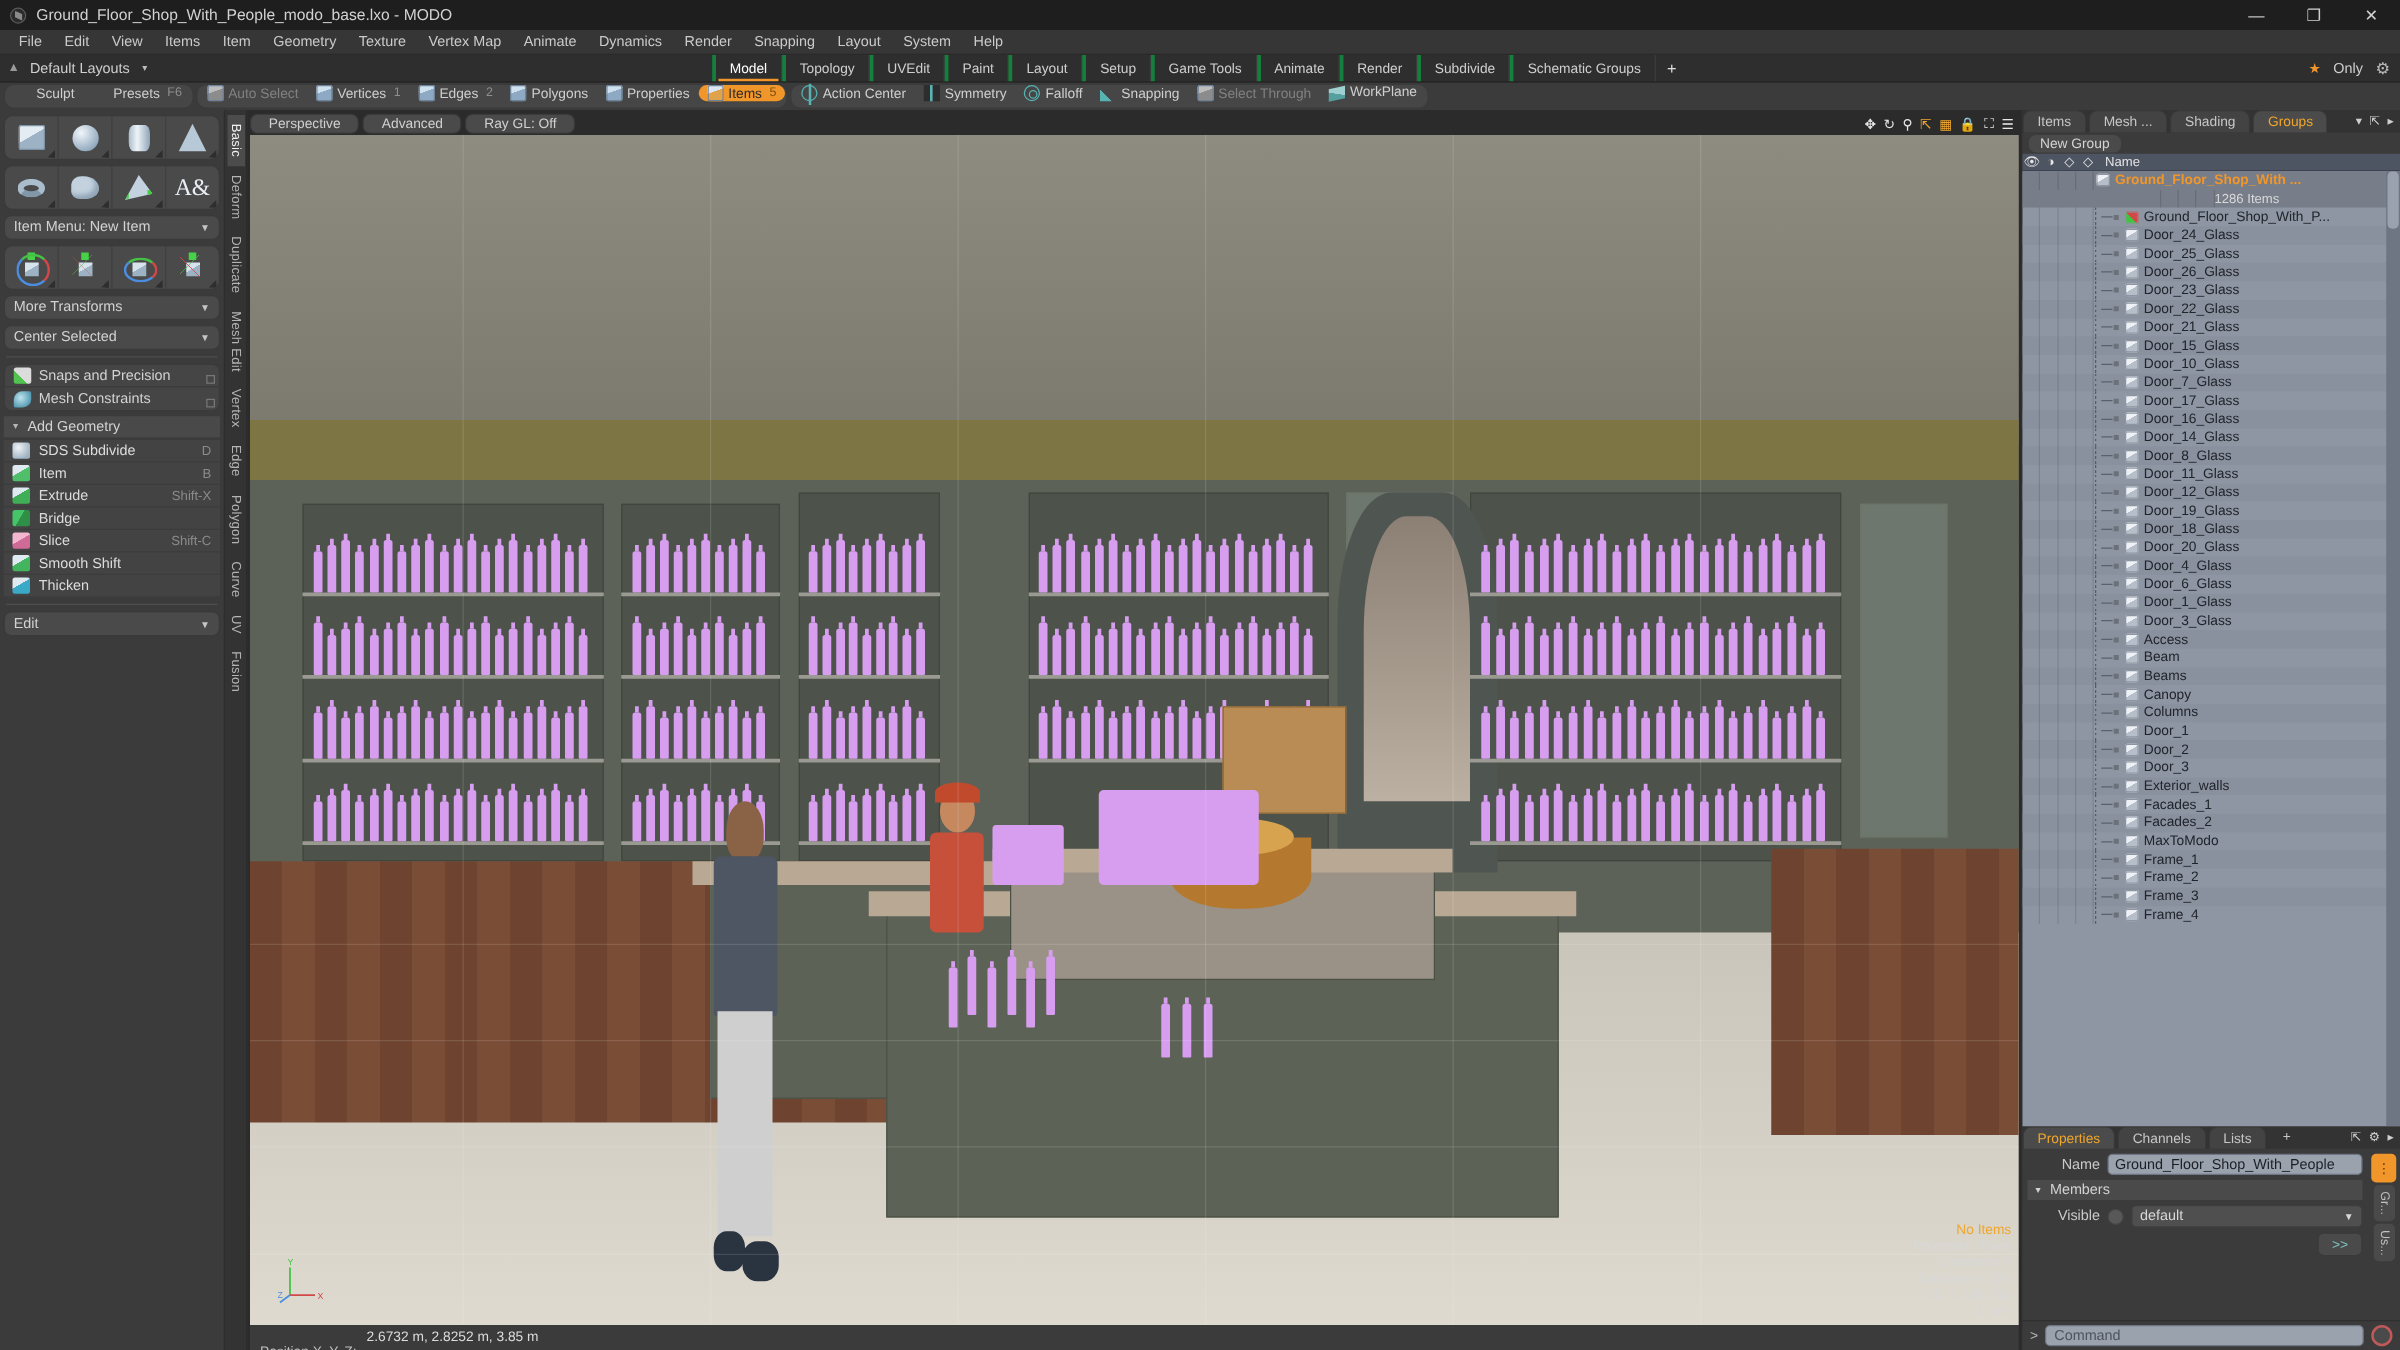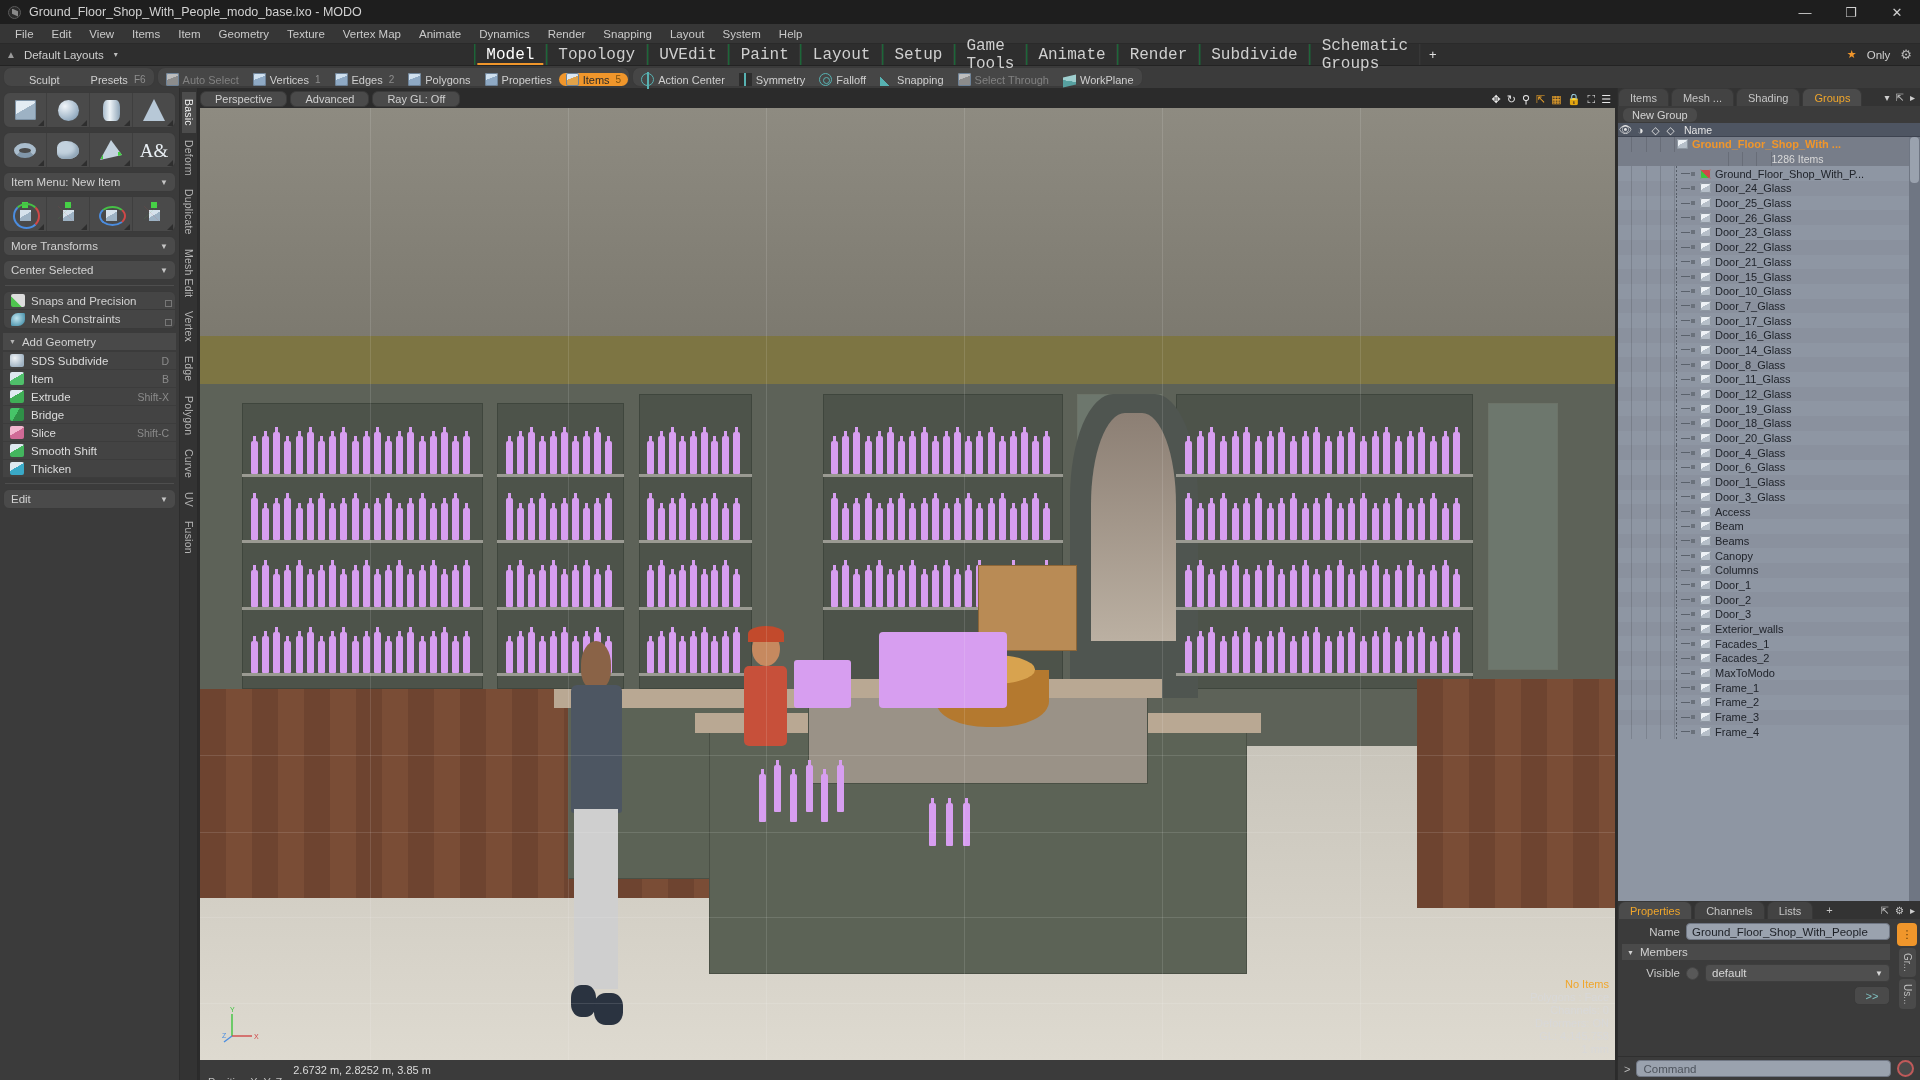--- a/index.html
+++ b/index.html
@@ -22,33 +22,33 @@
   .menubar .mi { font-size:11.5px; color:#cacaca; padding:2px 9px; }
 
   
   .layoutbar { height:22px; background:#2e2e2e; display:flex; align-items:center; position:relative;
      border-bottom:1px solid #232323;}
   .lb-left { display:flex; align-items:center; padding-left:6px; gap:8px;}
   .lb-arrow { color:#9a9a9a; font-size:10px; }
   .lb-default { font-size:11.5px; color:#cfcfcf; }
   .lb-caret { color:#bdbdbd; font-size:8px; margin-left:2px;}
   .lb-tabs { position:absolute; left:50%; transform:translateX(-50%); display:flex; height:100%; align-items:stretch;}
-  .lb-tab { font-size:16px; color:#cfcfcf; padding:0 11px; display:flex; align-items:center;
-     border-left:1px solid #15803d; border-right:1px solid #3c3c3c; position:relative;font-family:Liberation Mono, monospace;}
+  .lb-tab { font-size:11px; color:#cfcfcf; padding:0 11px; display:flex; align-items:center;
+     border-left:3px solid #15803d; border-right:1px solid #3c3c3c; position:relative;}
   .lb-tab.active { color:#ffffff; }
   .lb-tab.active:after{ content:""; position:absolute; left:2px;right:2px;bottom:0;height:2px;background:#f0962b;}
   .lb-plus { display:flex;align-items:center;padding:0 9px;color:#e0e0e0;font-size:13px;}
   .lb-right { margin-left:auto; display:flex; align-items:center; gap:10px; padding-right:8px;}
   .lb-only { font-size:11.5px; color:#cfcfcf;}
   .star { color:#f0962b; font-size:11px;}
   .gear { color:#b9b9b9; font-size:13px;}
 
   
   .modebar { height:22px; background:#3b3b3b; display:flex; align-items:stretch; gap:2px; padding:1px 3px;}
-  .grp { background:#464646; border:1px solid #3a3a3a; border-radius:8px; display:flex; align-items:flex-end; padding:0 1px;}
+  .grp { background:#464646; border:1px solid #3a3a3a; border-radius:8px; display:flex; align-items:flex-start; padding:0 1px;}
   .tbtn { display:flex; align-items:center; gap:4px; padding:0 7px; font-size:11px; color:#cfcfcf;
      border-radius:7px; white-space:nowrap;}
   .tbtn.dim { color:#818181;}
   .tbtn.on { background:#f0962b; color:#2b2b2b;}
   .tbtn .num { color:#8e8e8e; font-size:10px; margin-left:2px;}
   .tbtn.on .num { color:#7a5010;}
   .ico { width:13px; height:13px; flex:none; position:relative;}
   .ico.cube { background:linear-gradient(160deg,#cfe0ef 40%,#8ea9c4 41%); border-radius:2px; box-shadow:inset 0 0 0 1px #6d8298;}
   .ico.cube.or{ background:linear-gradient(160deg,#dbe7f2 40%,#e0a24a 41%);}
   .ico.cube.gy{ background:linear-gradient(160deg,#bdbdbd 40%,#8c8c8c 41%);}

